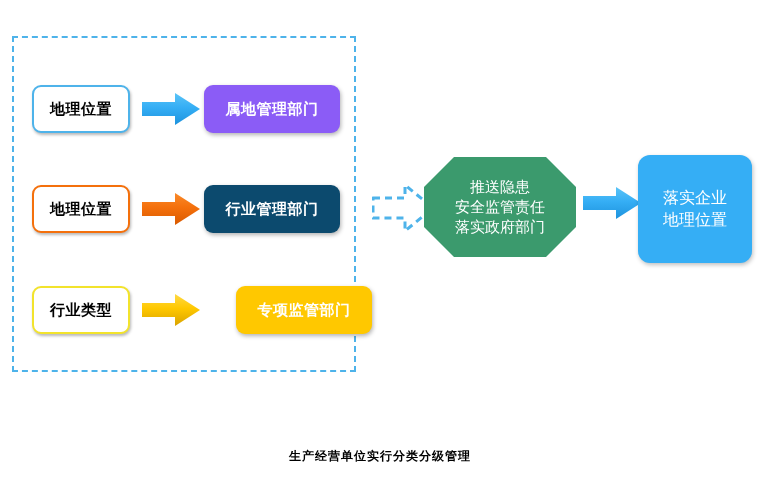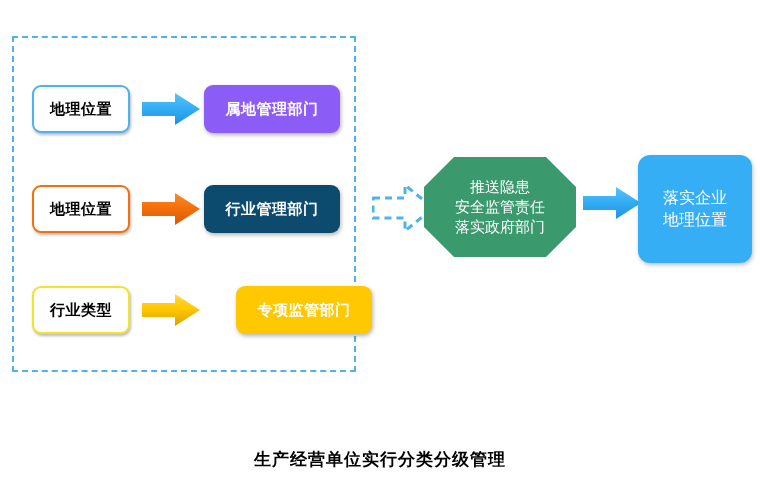--- a/index.html
+++ b/index.html
@@ -135,21 +135,21 @@
 
   
   .caption {
     position: absolute;
     left: 0;
     top: 448px;
     width: 760px;
     text-align: center;
     color: #000000;
     font-weight: bold;
-    font-size: 17px;
+    font-size: 12px;
     letter-spacing: 1px;
   }
 </style>
 </head>
 <body>
 
 <div id="canvas">
 
   <div class="group-box"></div>
 

